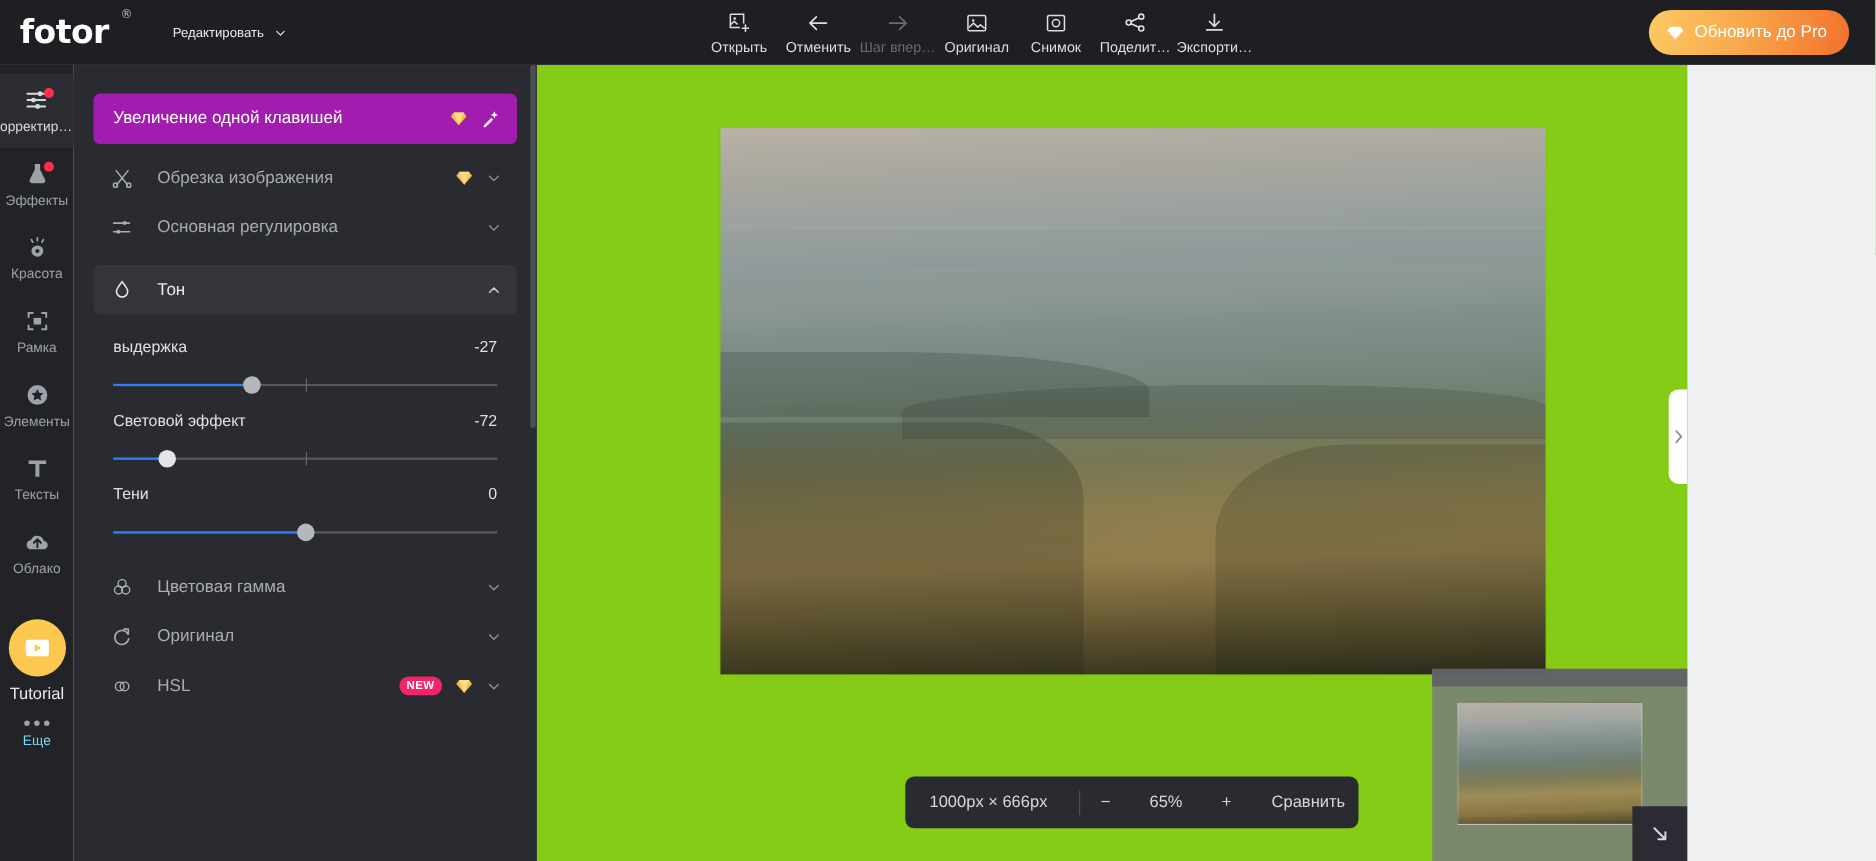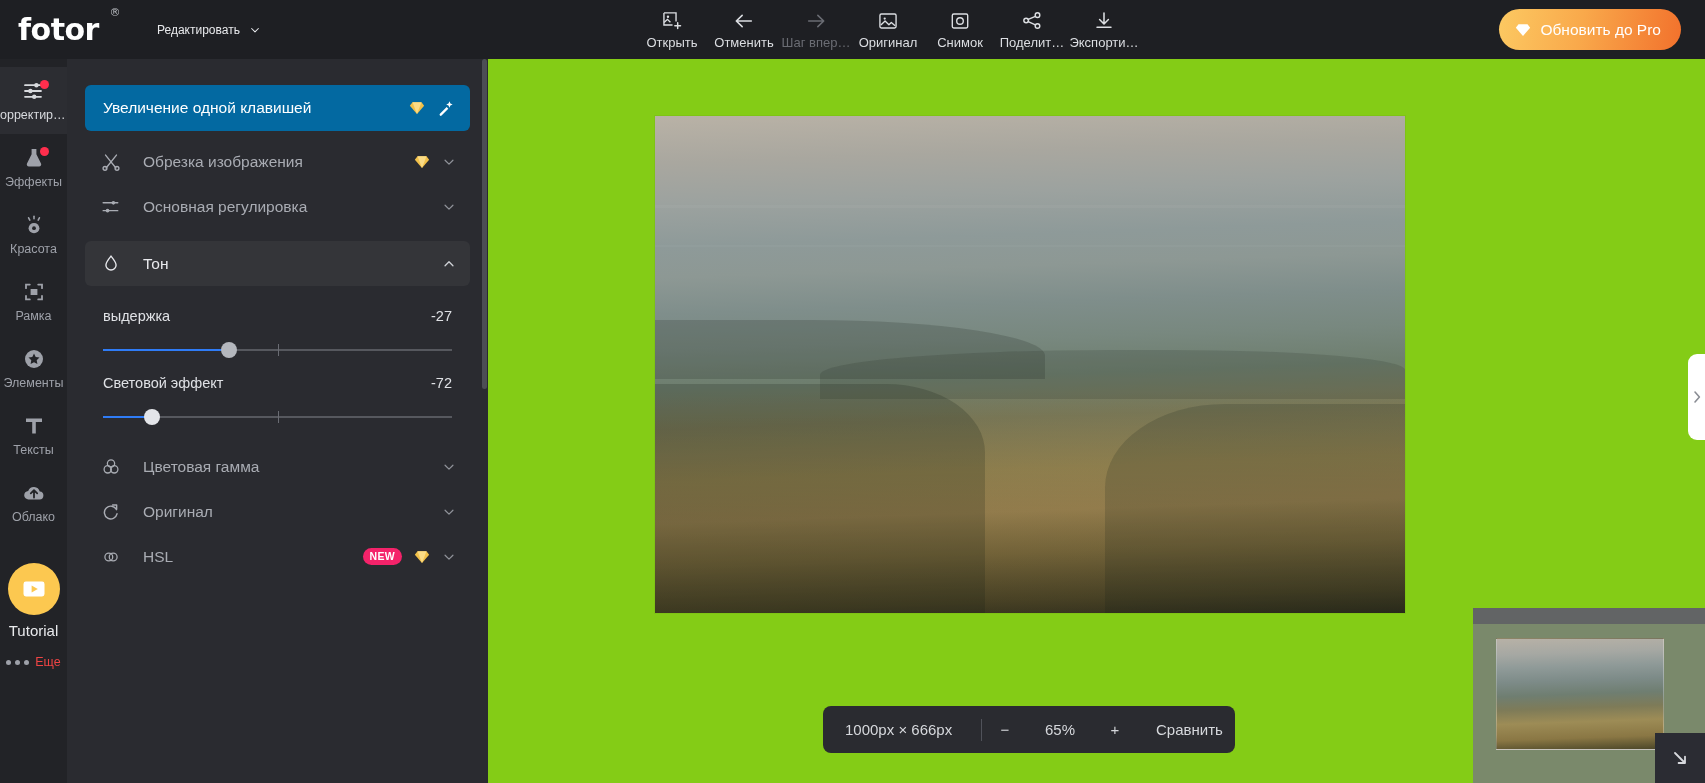--- a/index.html
+++ b/index.html
@@ -2,21 +2,21 @@
 <html><head>
 <meta charset="utf-8">
 <style>
   * { box-sizing: border-box; margin: 0; padding: 0; }
   html, body {
     width: 1705px; height: 783px;
     overflow: hidden;
     font-family: "Liberation Sans", sans-serif;
     background: #eff0f2;
   }
-  #app { position: relative; width: 1705px; height: 783px; }
+  #app { position: relative; width: 1534px; height: 783px; }
 
   
   .topbar {
     position: absolute; top: 0; left: 0; width: 1705px; height: 59px;
     background: #1e1f23; display: flex; align-items: center;
     z-index: 40;
   }
   .logo {
     position: relative; margin-left: 18px; width: 110px;
     color: #ffffff; font-size: 30px; font-weight: 700;
@@ -83,22 +83,22 @@
     display: flex; flex-direction: column; align-items: center; gap: 7px;
     cursor: pointer;
   }
   .tut-circle {
     width: 52px; height: 52px; border-radius: 50%; background: #fcc850;
     display: flex; align-items: center; justify-content: center;
   }
   .tut-label { color: #e9eaed; font-size: 15px; }
   .more {
     position: absolute; top: 596px; left: 0; width: 67px;
-    display: flex; align-items: center; gap: 6px;
-    cursor: pointer; color: #ef4444; font-size: 12.5px; justify-content: center;
+    display: flex; flex-direction: column; align-items: center; gap: 6px;
+    cursor: pointer; color: #7dd3fc; font-size: 12.5px;
   }
   .more-dots { display: flex; gap: 4px; }
   .more-dots i { width: 5px; height: 5px; border-radius: 50%; background: #9ea1a9; display: block; }
 
   
   .panel {
     position: absolute; left: 67px; top: 59px; width: 421px; height: 724px;
     background: #2a2b30; overflow: hidden; z-index: 25;
   }
   .panel-scroll { position: absolute; inset: 0; padding: 26px 0 0 0; }
@@ -113,21 +113,21 @@
   .row {
     position: relative; margin: 0 18px; height: 45px;
     display: flex; align-items: center; border-radius: 6px;
     cursor: pointer; padding: 0 14px 0 16px;
   }
   .row .r-ico { width: 20px; height: 20px; flex: 0 0 20px; display: block; }
   .row .r-label {
     margin-left: 22px; color: #a9acb3; font-size: 15.5px; flex: 1;
   }
   .row.featured {
-    background: #0369a1; height: 46px; margin-bottom: 8px; padding-left: 18px;
+    background: #a21caf; height: 46px; margin-bottom: 8px; padding-left: 18px;
   }
   .row.featured .r-label { margin-left: 0; color: #ffffff; }
   .row.open { background: #343539; }
   .row.open .r-label { color: #e9eaee; }
   .row .r-right { display: flex; align-items: center; gap: 12px; }
   .gem { width: 16px; height: 14px; display: block; }
   .magic { width: 19px; height: 19px; display: block; }
   .new-badge {
     background: #f4236a; color: #fff; font-size: 10.5px; font-weight: 700;
     border-radius: 9px; padding: 2px 7px 3px; letter-spacing: .3px;
@@ -487,20 +487,31 @@
             <span class="sval">-72</span>
           </div>
           <div class="slider-track">
             <span class="base"></span>
             <span class="fill" style="width:14%"></span>
             <span class="tick" style="left:50%"></span>
             <span class="knob light" style="left:14%"></span>
           </div>
         </div>
 
+        <div class="slider-block">
+          <div class="slider-head">
+            <span>Тени</span>
+            <span class="sval">0</span>
+          </div>
+          <div class="slider-track">
+            <span class="base"></span>
+            <span class="fill" style="width:50%"></span>
+            <span class="knob" style="left:50%"></span>
+          </div>
+        </div>
       </div>
 
       <div class="sep"></div>
 
       <div class="row">
         <svg class="r-ico" viewBox="0 0 22 22">
           <g fill="none" stroke="#a9acb3" stroke-width="1.4">
             <circle cx="11" cy="7.2" r="4"></circle>
             <circle cx="7.4" cy="13.6" r="4"></circle>
             <circle cx="14.6" cy="13.6" r="4"></circle>

